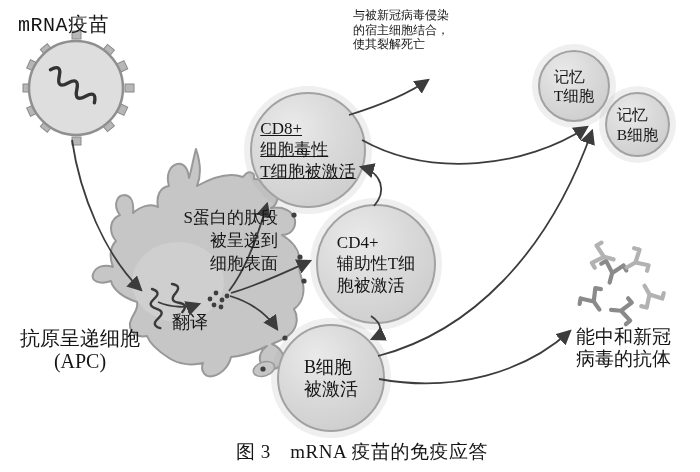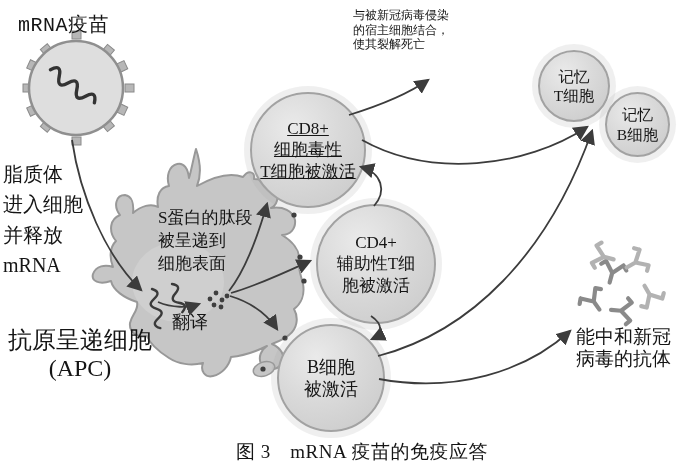--- a/index.html
+++ b/index.html
@@ -4,32 +4,32 @@
 <style>
   html,body{margin:0;padding:0;background:#fff;}
   .stage{
     position:relative;width:700px;height:472px;background:#ffffff;overflow:hidden;
     font-family:"Liberation Serif","DejaVu Serif",serif;color:#151515;
   }
   svg.layer{position:absolute;left:0;top:0;width:700px;height:472px;pointer-events:none;}
   #layer-back{z-index:1;}
   .circle{
     position:absolute;border-radius:50%;display:flex;align-items:center;justify-content:center;
-    text-align:center;z-index:2;
+    z-index:2;
     background:radial-gradient(circle at 36% 30%, #eaeaea 0%, #d9d9d9 45%, #c8c8c8 100%);
     border:2px solid #a2a2a2;
     box-shadow:0 0 0 6px rgba(165,165,165,0.18);
   }
   .circle .clabel{white-space:pre-line;line-height:1.25;}
   #layer-front{z-index:3;}
   .label{position:absolute;white-space:pre-line;z-index:4;}
   .lab-vaccine{left:18px;top:11px;font-size:20px;letter-spacing:0.5px;font-family:Liberation Mono, monospace;}
   .lab-liponote{left:3px;top:159px;font-size:20px;line-height:1.52;}
-  .lab-apc{left:2px;top:327px;width:156px;text-align:center;font-size:24px;line-height:1.16;}
-  .lab-peptide{left:158px;top:207px;width:120px;text-align:left;font-size:17px;line-height:1.34;}
+  .lab-apc{left:2px;top:327px;width:156px;text-align:center;font-size:20px;line-height:1.16;}
+  .lab-peptide{left:158px;top:207px;width:120px;text-align:right;font-size:17px;line-height:1.34;}
   .lab-translate{left:172px;top:310px;font-size:18px;}
   .lab-lysis{left:353px;top:8px;font-size:12px;line-height:1.22;}
   .lab-antibody{left:576px;top:326px;font-size:19px;line-height:1.14;}
   .lab-caption{left:22px;top:439px;width:680px;text-align:center;font-size:19px;letter-spacing:0.5px;}
   .c-cd8{left:250px;top:92px;width:112px;height:112px;font-size:17px;text-decoration:underline;}
   .c-cd4{left:316px;top:204px;width:116px;height:116px;font-size:17px;}
   .c-b{left:277px;top:324px;width:104px;height:104px;font-size:18px;}
   .c-memt{left:538px;top:50px;width:68px;height:68px;font-size:15.5px;}
   .c-memb{left:605px;top:92px;width:61px;height:61px;font-size:15.5px;}
 </style>
@@ -155,24 +155,20 @@
       <path d="M374,206 C387,191 382,173 361,167"></path>
       <path d="M371,316 C383,324 383,334 372,339"></path>
       <path d="M349,115 C378,106 408,94 428,80"></path>
       <path d="M362,140 C430,178 525,168 587,127"></path>
       <path d="M378,356 C470,332 548,255 592,131"></path>
       <path d="M379,379 C455,393 525,372 570,331"></path>
     </g>
   </svg>
 
   <div class="label lab-vaccine">mRNA疫苗</div>
-  <div class="label lab-liponote">脂质体
-进入细胞
-并释放
-mRNA</div>
   <div class="label lab-apc">抗原呈递细胞
 (APC)</div>
   <div class="label lab-peptide">S蛋白的肽段
 被呈递到
 细胞表面</div>
   <div class="label lab-translate">翻译</div>
   <div class="label lab-lysis">与被新冠病毒侵染
 的宿主细胞结合，
 使其裂解死亡</div>
   <div class="label lab-antibody">能中和新冠

